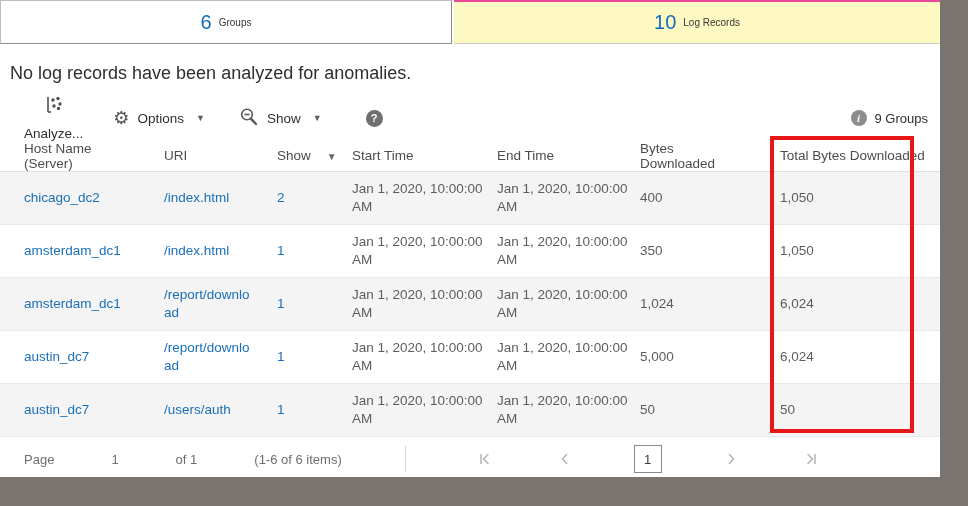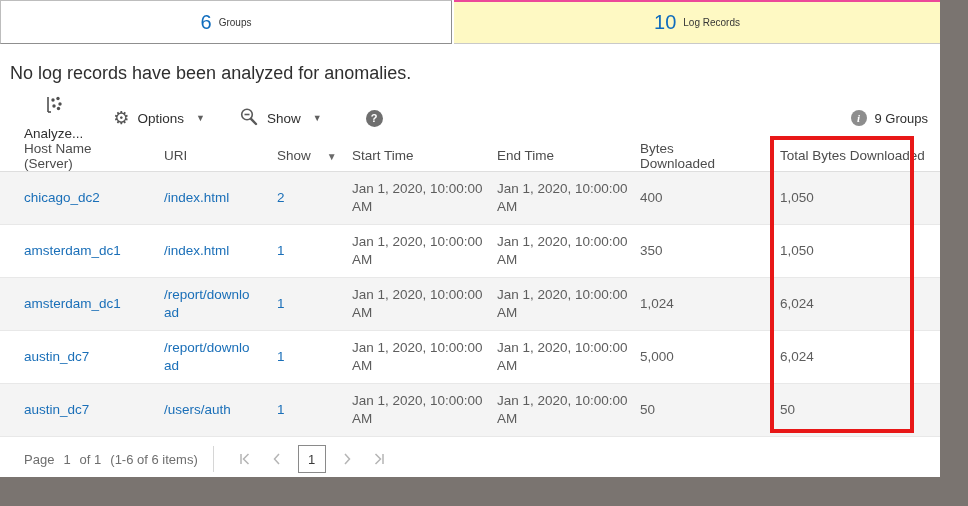--- a/index.html
+++ b/index.html
@@ -45,21 +45,21 @@
   .sort-arrow{font-size:10px;color:#6a6a6a;margin-left:16px;cursor:pointer;}
   .dt{display:inline-block;width:137px;}
   .uri-text{display:inline-block;width:92px;word-break:break-all;overflow-wrap:break-word;}
 
   
   .red-box{position:absolute;left:770px;top:136px;width:144px;height:297px;
            border:4px solid #e81717;pointer-events:none;box-sizing:border-box;}
 
   
   .pagination{position:absolute;left:0;top:441px;width:940px;height:36px;display:flex;align-items:center;
-              padding-left:24px;box-sizing:border-box;font-size:13px;color:#6e6e6e;}
+              padding-left:24px;box-sizing:border-box;font-size:13px;color:#6e6e6e;gap:48px;}
   .pg-text{margin-right:9px;}
   .pg-sep{width:1px;height:26px;background:#d6d6d6;margin:0 15px 0 6px;}
   .pg-btn{background:none;border:none;padding:2px;margin:0 7px;cursor:pointer;display:flex;align-items:center;}
   .pg-current{width:26px;height:26px;border:1px solid #8a8a8a;background:#ffffff;color:#3a3a3a;
               display:flex;align-items:center;justify-content:center;font-size:13px;margin:0 5px;cursor:default;}
 </style>
 </head>
 <body>
 
 <div class="screen">

